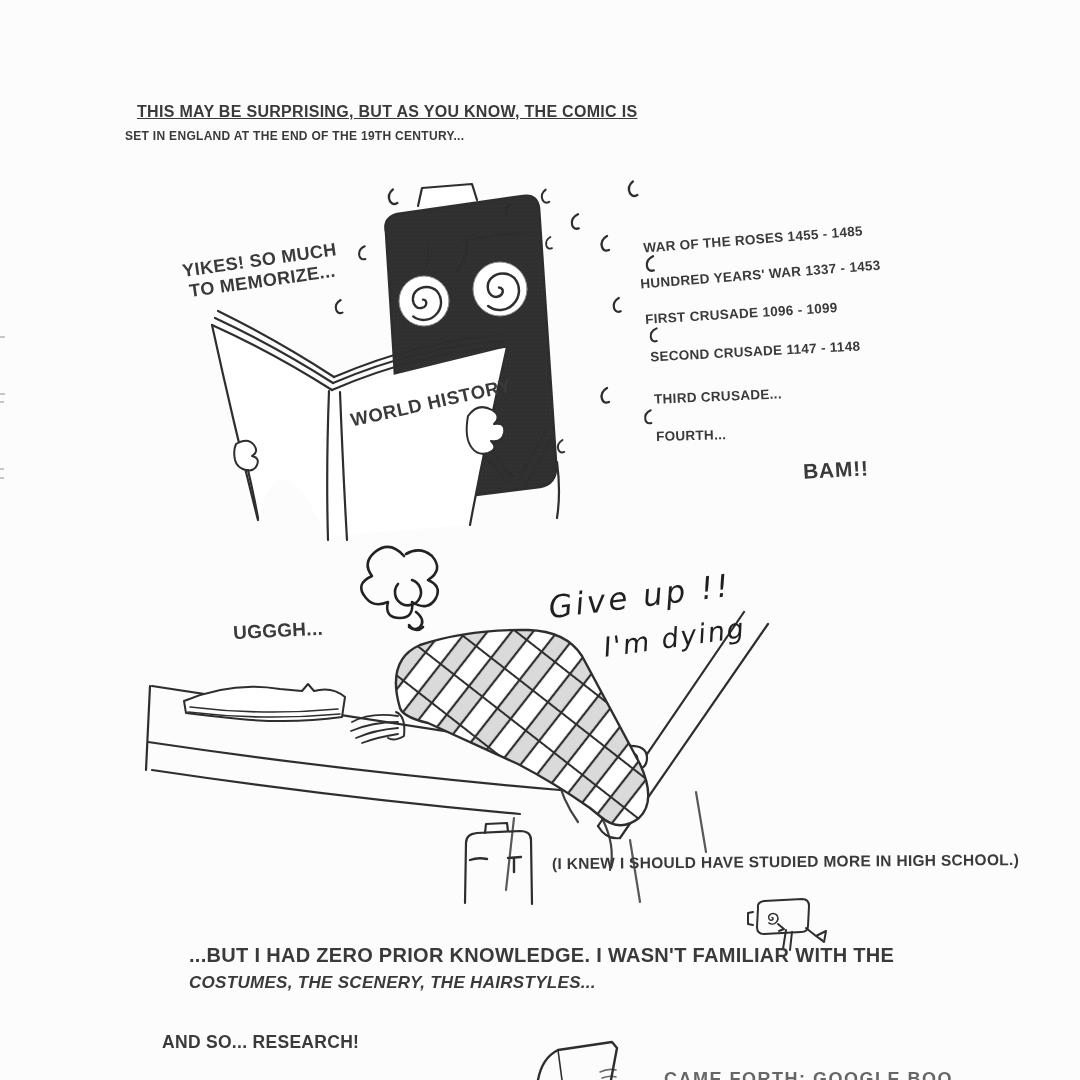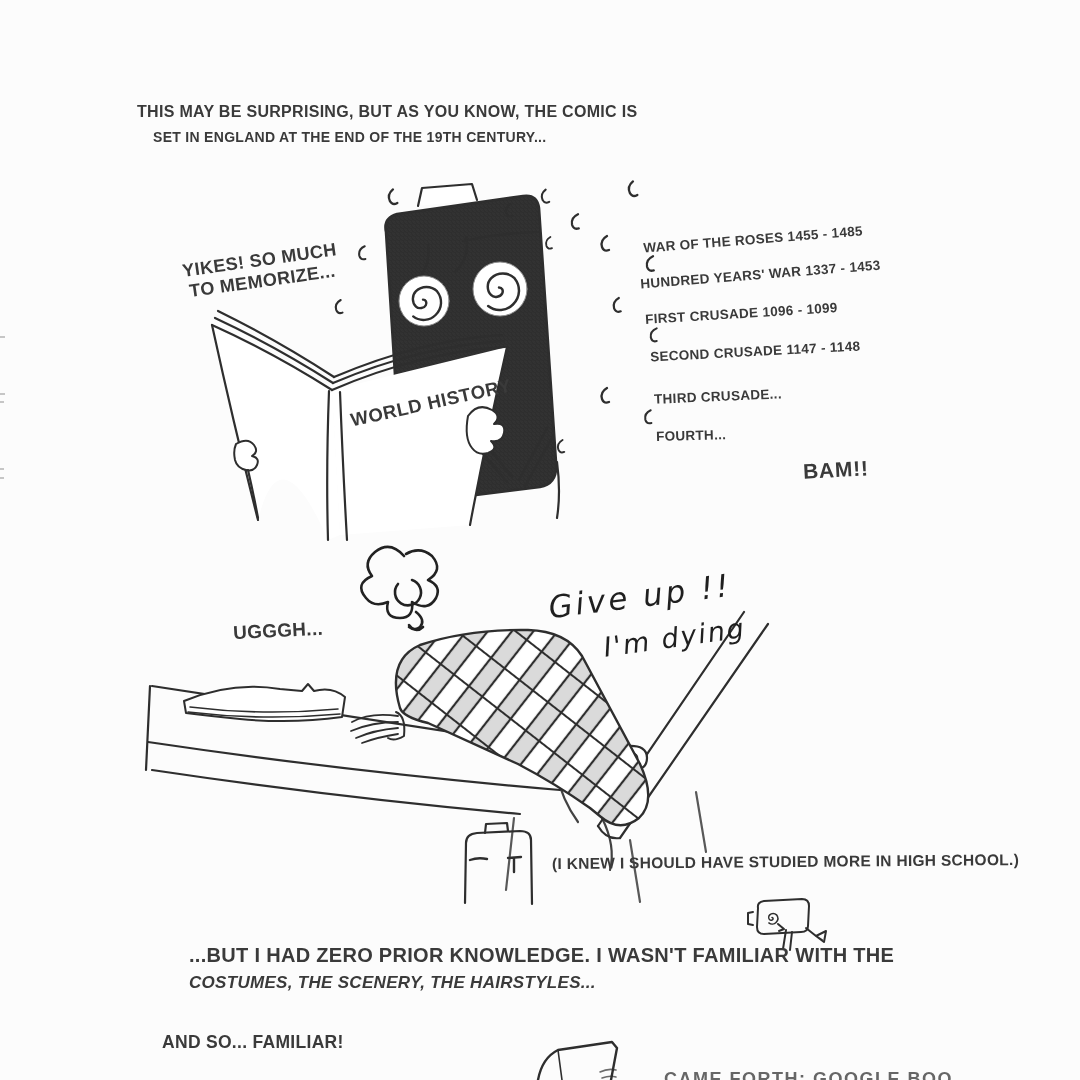--- a/index.html
+++ b/index.html
@@ -149,22 +149,22 @@
       <path d="M806,928 L816,936 L822,940 M816,936 L826,931 L824,942 L816,936"></path>
     </g>
 
     <g stroke-width="2.4">
       <path d="M538,1080 Q542,1058 558,1050 L612,1042 L617,1048 L611,1080"></path>
       <path d="M558,1050 L562,1080" stroke-width="1.6"></path>
       <path d="M600,1072 q8,-4 16,-2 M602,1078 q8,-3 14,-1" stroke-width="1.6" opacity="0.7"></path>
     </g>
   </svg>
 
-  <div class="t" style="left:137px;top:103px;font-size:16px;">THIS MAY BE SURPRISING, BUT AS YOU KNOW, THE COMIC IS</div>
-  <div class="t" style="left:153px;top:129px;font-size:14px;">SET IN ENGLAND AT THE END OF THE 19TH CENTURY...</div>
+  <div class="t" style="left:137px;top:103px;font-size:16px;text-decoration:underline;">THIS MAY BE SURPRISING, BUT AS YOU KNOW, THE COMIC IS</div>
+  <div class="t" style="left:125px;top:129px;font-size:12px;">SET IN ENGLAND AT THE END OF THE 19TH CENTURY...</div>
 
   <div class="yikes" style="left:176px;top:250px;width:170px;font-size:18px;">
     <div>YIKES! SO MUCH</div>
     <div>TO MEMORIZE...</div>
   </div>
 
   <div class="t" style="left:349px;top:392px;font-size:18.5px;transform:rotate(-12.5deg);letter-spacing:.6px;">WORLD HISTORY</div>
 
   <div class="t" style="left:643px;top:232px;font-size:13.5px;transform:rotate(-4.5deg);">WAR OF THE ROSES 1455 - 1485</div>
   <div class="t" style="left:640px;top:267px;font-size:13.5px;transform:rotate(-4.5deg);">HUNDRED YEARS' WAR 1337 - 1453</div>
@@ -178,17 +178,17 @@
   <div class="t" style="left:233px;top:620px;font-size:19px;transform:rotate(-3deg);">UGGGH...</div>
 
   <div class="scrawl" style="left:548px;top:578px;font-size:31px;transform:rotate(-7deg);letter-spacing:3px;">Give up !!</div>
   <div class="scrawl" style="left:603px;top:622px;font-size:27px;transform:rotate(-8deg);letter-spacing:2px;">I'm dying</div>
 
   <div class="t" style="left:552px;top:853px;font-size:15.5px;transform:rotate(-0.5deg);">(I KNEW I SHOULD HAVE STUDIED MORE IN HIGH SCHOOL.)</div>
 
   <div class="t" style="left:189px;top:944px;font-size:20px;">...BUT I HAD ZERO PRIOR KNOWLEDGE. I WASN'T FAMILIAR WITH THE</div>
   <div class="t" style="left:189px;top:973px;font-size:17px;font-style:italic;">COSTUMES, THE SCENERY, THE HAIRSTYLES...</div>
 
-  <div class="t" style="left:162px;top:1032px;font-size:17.5px;">AND SO... FAMILIAR!</div>
+  <div class="t" style="left:162px;top:1032px;font-size:17.5px;">AND SO... RESEARCH!</div>
 
   <div class="t clip" style="left:664px;top:1069px;font-size:18px;letter-spacing:1.5px;">CAME FORTH: GOOGLE BOO</div>
 
 </div>
 
 </body></html>

